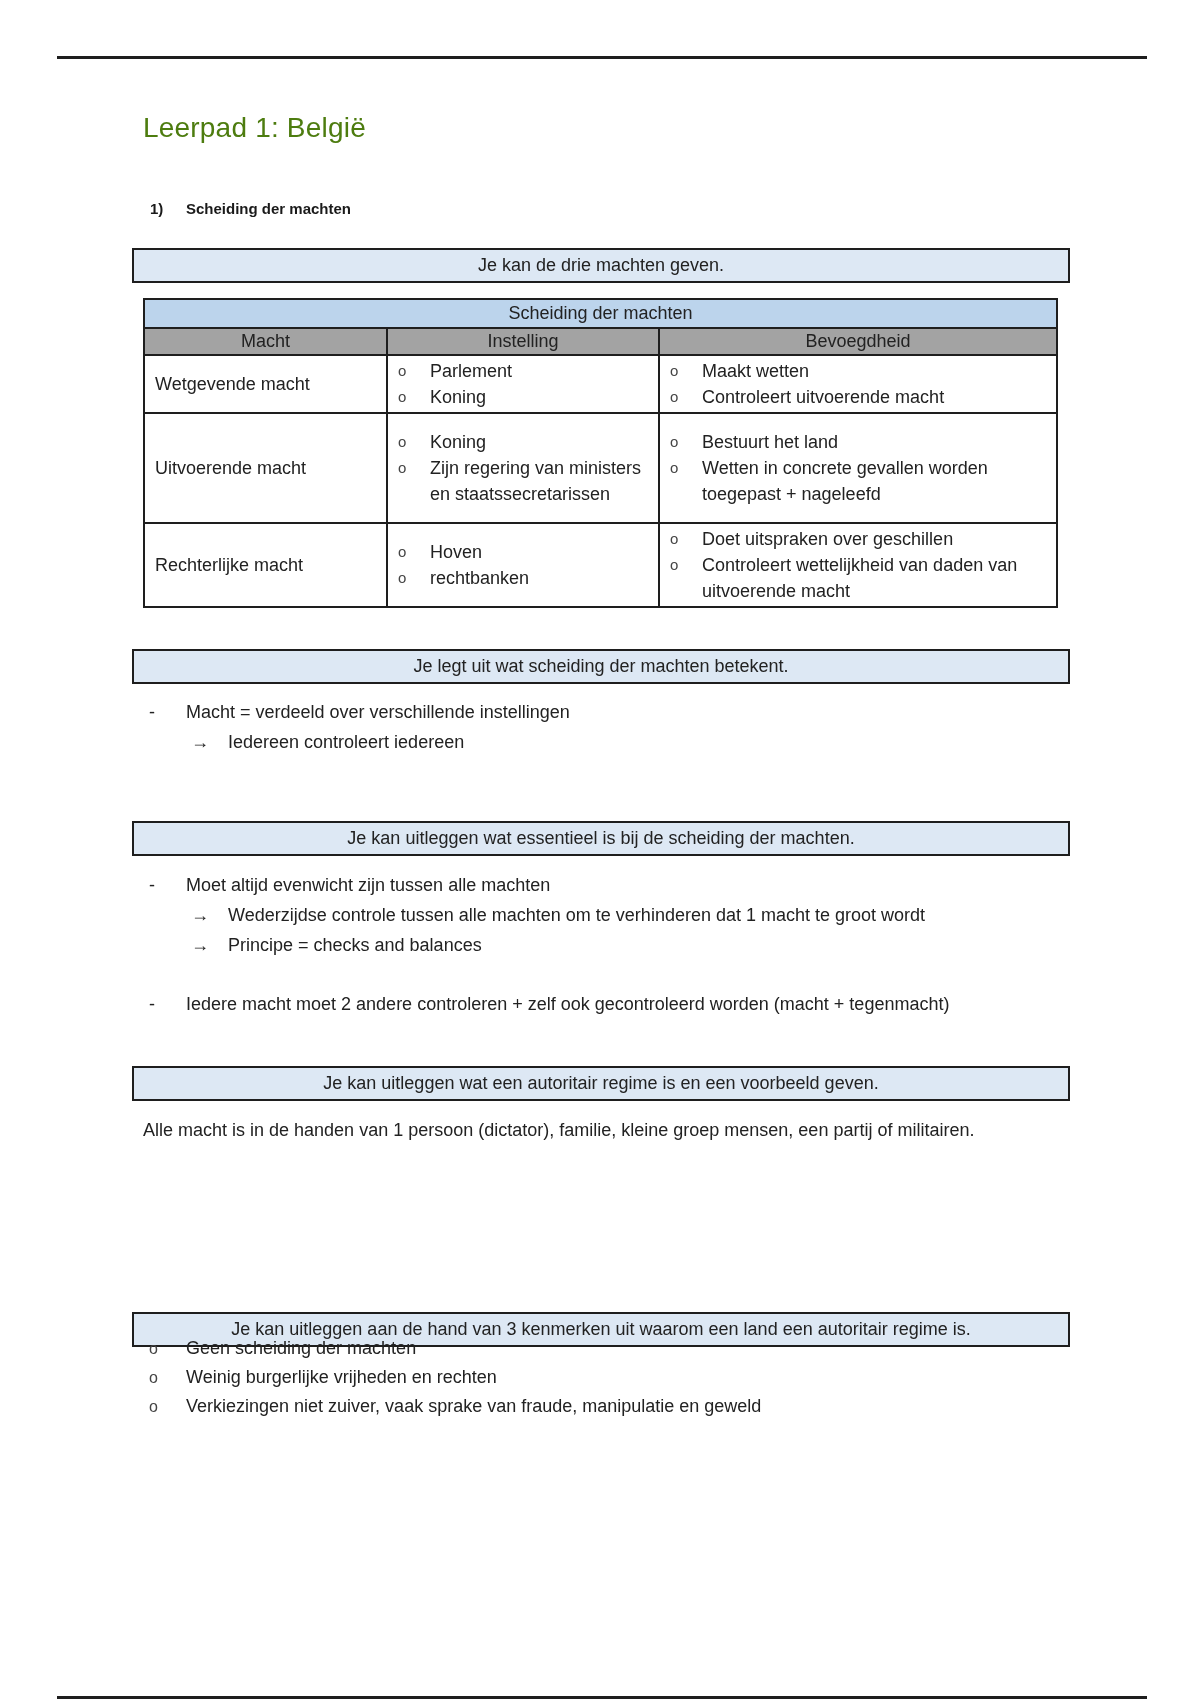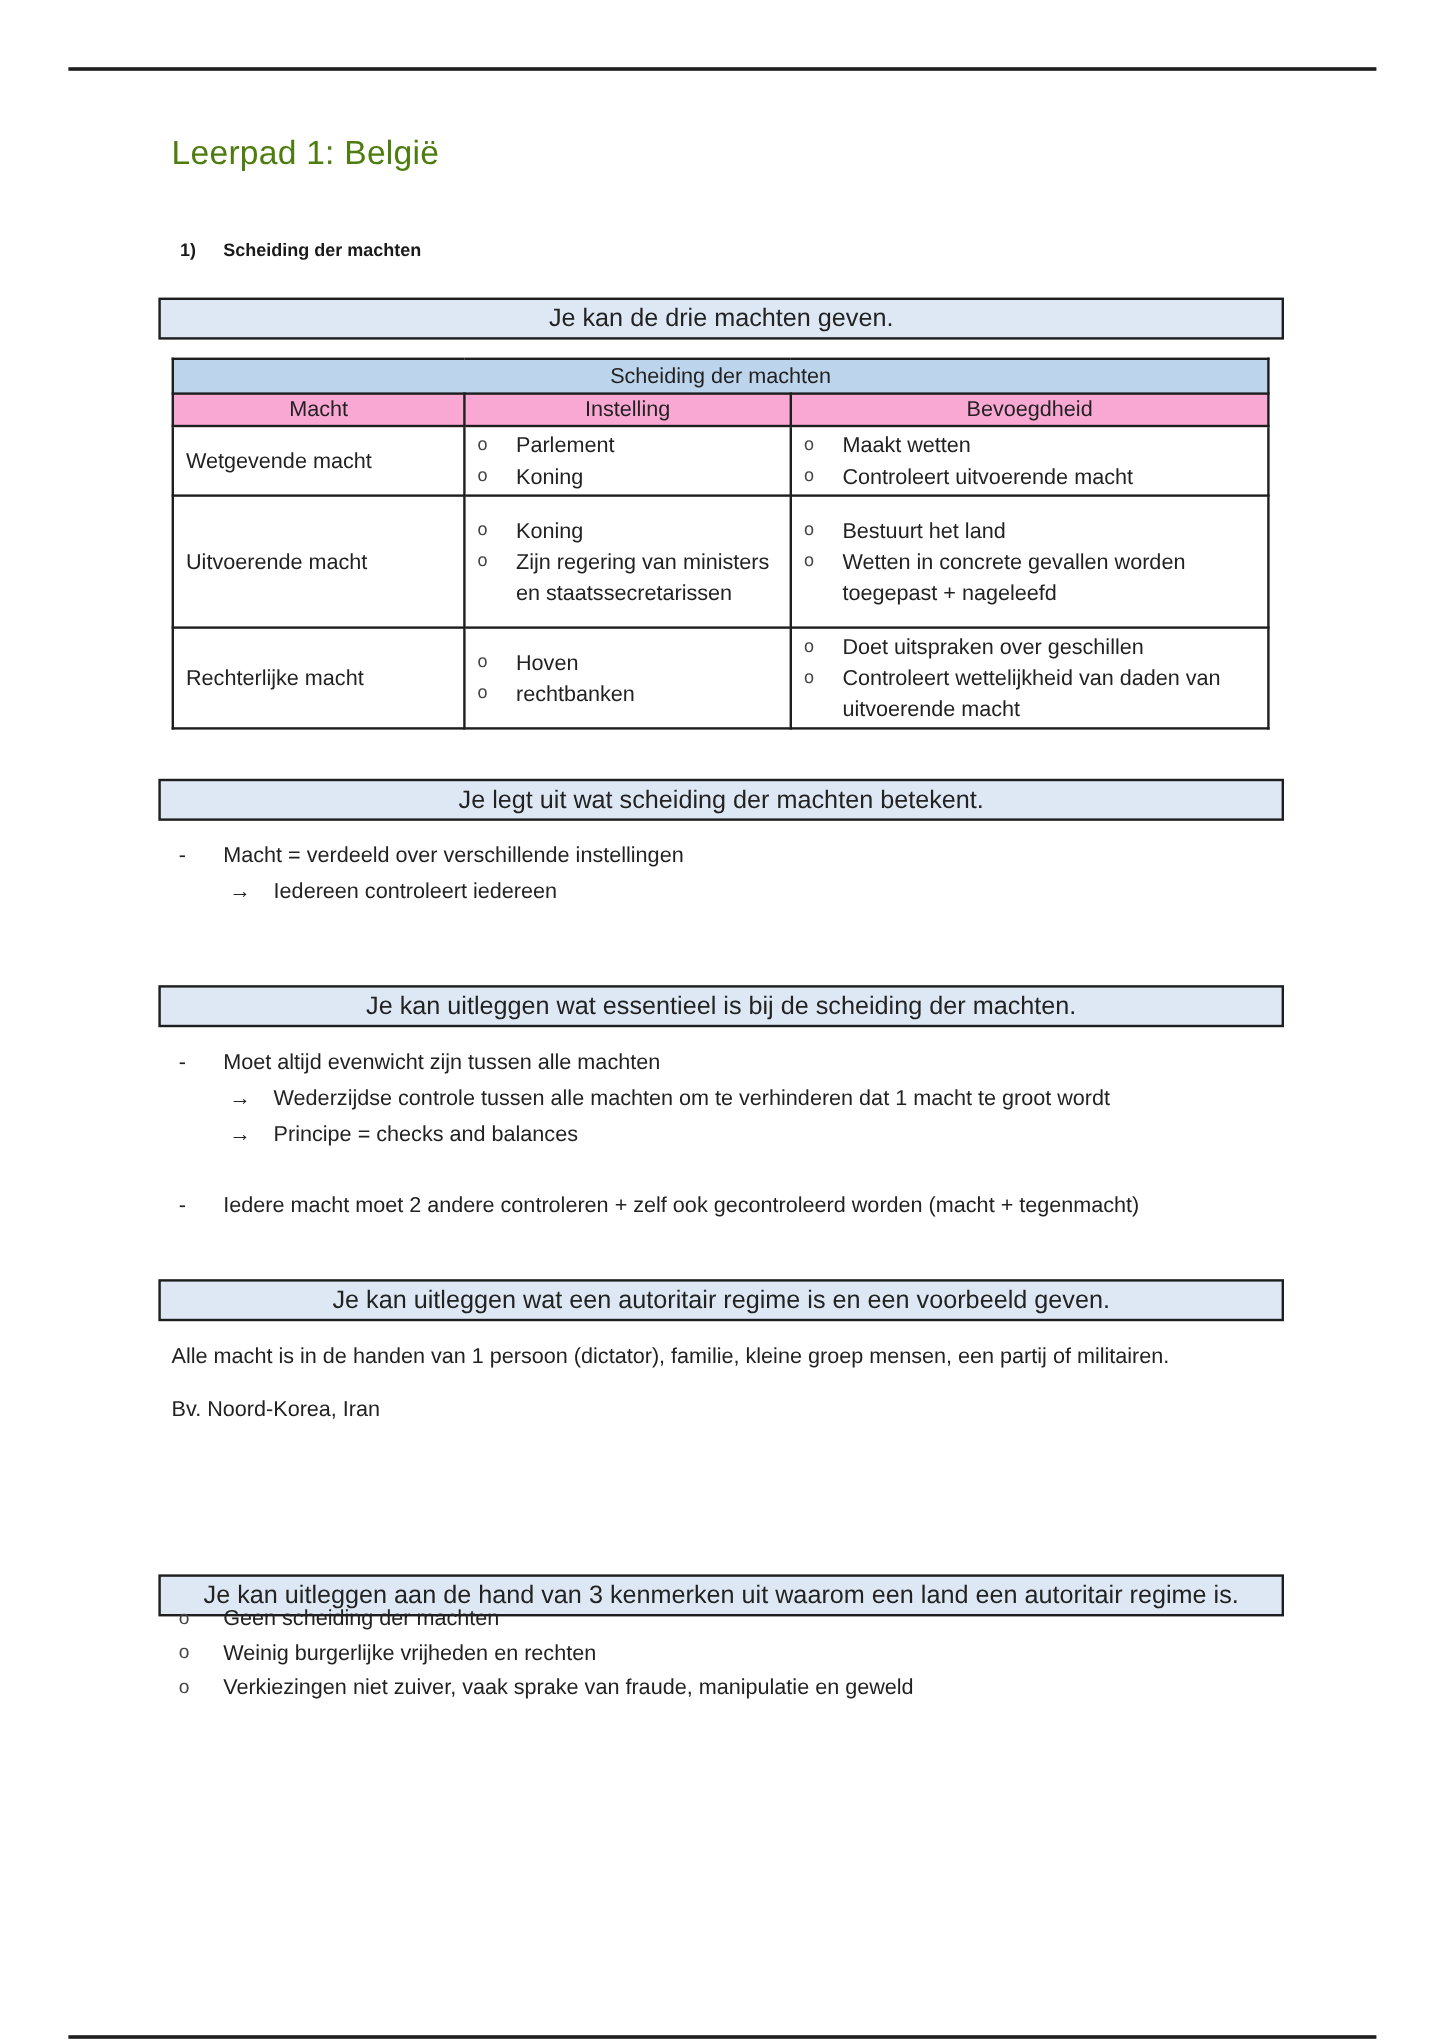--- a/index.html
+++ b/index.html
@@ -4,25 +4,25 @@
   <style>
     * { box-sizing: border-box; margin: 0; padding: 0; }
     html, body { width: 1200px; height: 1700px; background: #ffffff; }
     body { position: relative; font-family: "Liberation Sans", "DejaVu Sans", sans-serif; color: #1a1a1a; overflow: hidden; }
     .rule { position: absolute; left: 57px; width: 1090px; height: 3px; background: #1e1e1e; }
     .rule.top { top: 56px; }
     .rule.bottom { top: 1696px; }
     .title { position: absolute; left: 143px; top: 112px; font-size: 28px; font-weight: normal; color: #4d7c0f; letter-spacing: 0.2px; }
     .section-heading { position: absolute; left: 150px; top: 200px; font-size: 15px; font-weight: bold; color: #1a1a1a; }
     .section-heading .num { display: inline-block; width: 36px; }
-    .obj-box { position: absolute; left: 132px; width: 938px; height: 35px; border: 2px solid #1e1e1e; background: #dde8f4; text-align: center; font-size: 21px; line-height: 31px; color: #222; }
+    .obj-box { position: absolute; left: 132px; width: 938px; height: 35px; border: 2px solid #1e1e1e; background: #dde8f4; text-align: center; font-size: 18px; line-height: 31px; color: #222; }
     table.machten { position: absolute; left: 143px; top: 298px; width: 915px; border-collapse: collapse; font-size: 18px; color: #222; }
     table.machten td, table.machten th { border: 2px solid #1e1e1e; vertical-align: middle; font-weight: normal; }
     table.machten .caption-row th { background: #bcd4ec; height: 29px; text-align: center; }
-    table.machten .header-row th { background: #f9a8d4; height: 27px; text-align: center; }
+    table.machten .header-row th { background: #a3a3a3; height: 27px; text-align: center; }
     table.machten td { padding: 2px 8px; line-height: 26px; }
     table.machten td.macht { width: 243px; padding-left: 10px; }
     table.machten td.instelling { width: 272px; margin-top: 12px; }
     .blist { list-style: none; }
     .blist li { position: relative; padding-left: 34px; }
     .blist li::before { content: "o"; position: absolute; left: 2px; top: 0; font-size: 15px; color: #444; }
     .textblock { position: absolute; left: 143px; font-size: 18px; color: #222; }
     .dash-item { position: relative; padding-left: 43px; line-height: 30px; }
     .dash-item .dash { position: absolute; left: 6px; top: 0; }
     .arrow-item { position: relative; padding-left: 85px; line-height: 30px; }
@@ -130,21 +130,20 @@
   </div>
   <div class="dash-item" style="margin-top:29px;">
     <span class="dash">-</span>
     <span>Iedere macht moet 2 andere controleren + zelf ook gecontroleerd worden (macht + tegenmacht)</span>
   </div>
 </div>
 
 <div class="obj-box" style="top:1066px;">Je kan uitleggen wat een autoritair regime is en een voorbeeld geven.</div>
 <div class="textblock" style="top:1115px; width:880px;">
   <p class="para">Alle macht is in de handen van 1 persoon (dictator), familie, kleine groep mensen, een partij of militairen.</p>
-  <p class="para" style="margin-top:14px;">Bv. Noord-Korea, Iran</p>
 </div>
 
 <div class="obj-box" style="top:1312px;">Je kan uitleggen aan de hand van 3 kenmerken uit waarom een land een autoritair regime is.</div>
 <div class="textblock" style="top:1334px;">
   <div class="circ-item">
     <span class="circ">o</span>
     <span>Geen scheiding der machten</span>
   </div>
   <div class="circ-item">
     <span class="circ">o</span>

